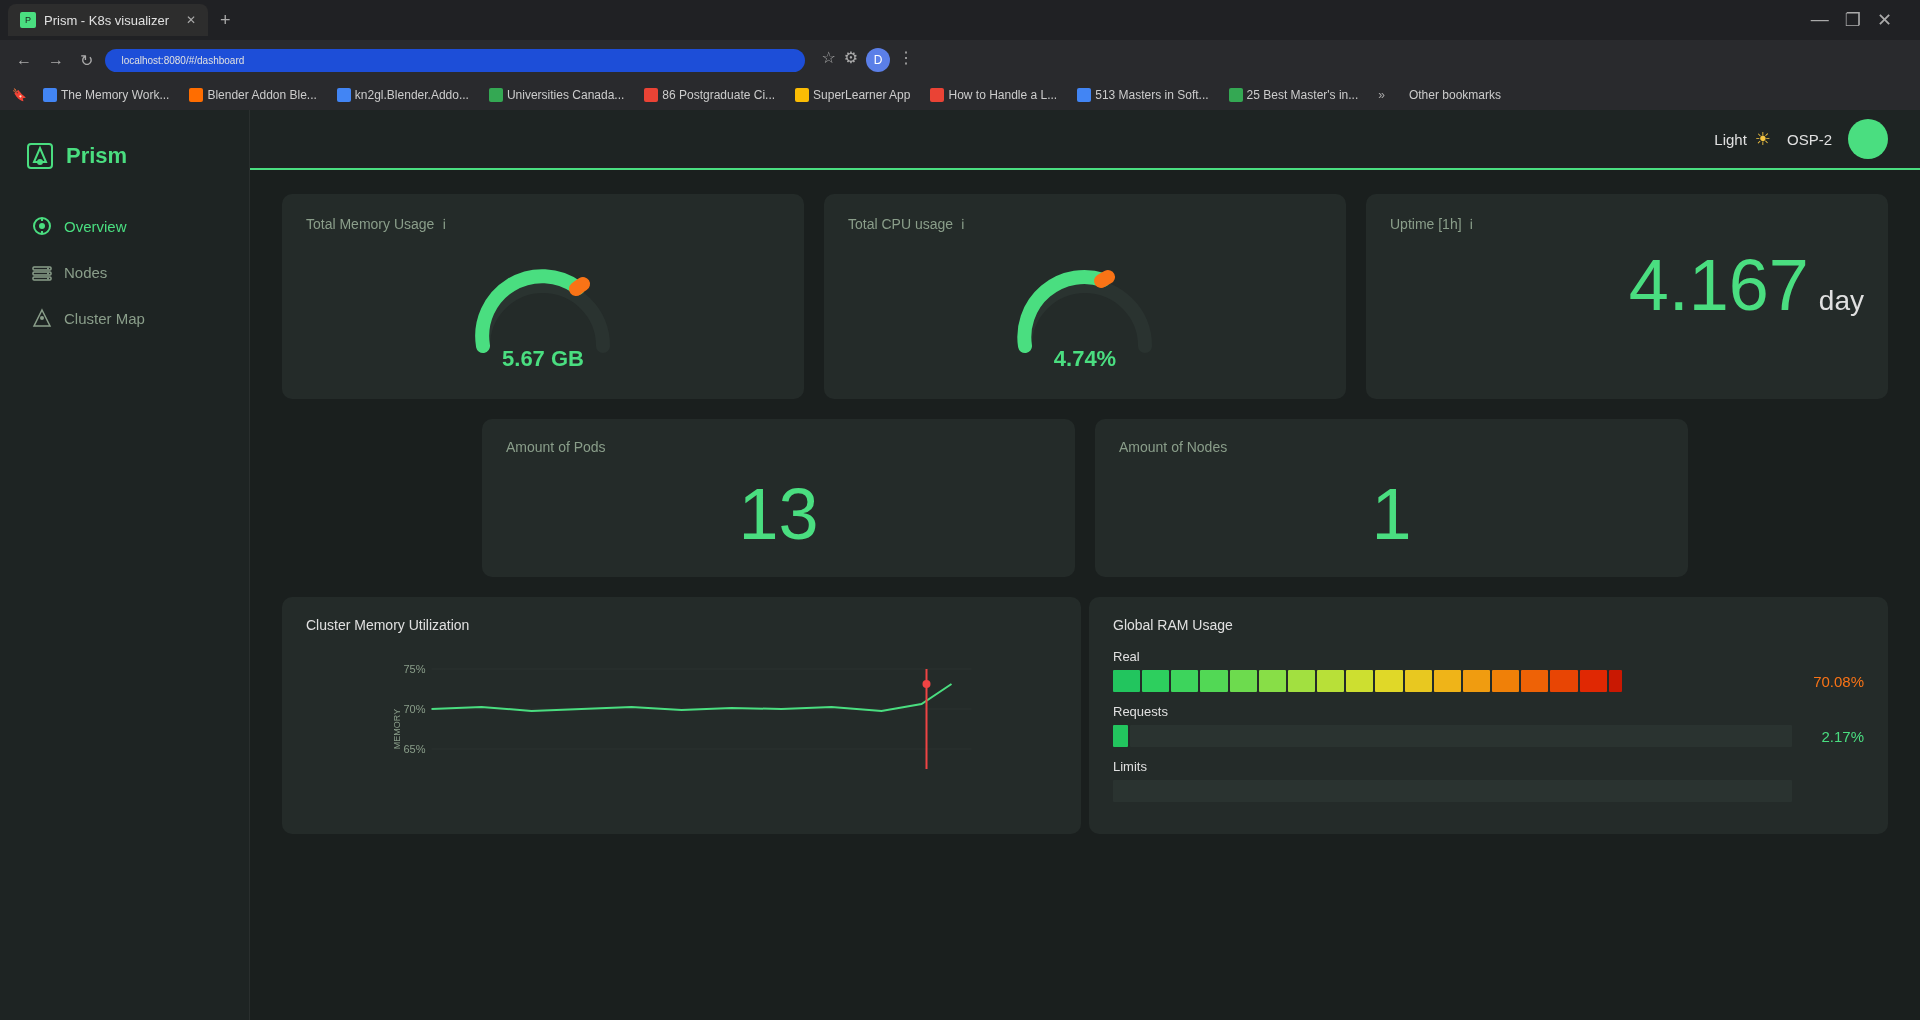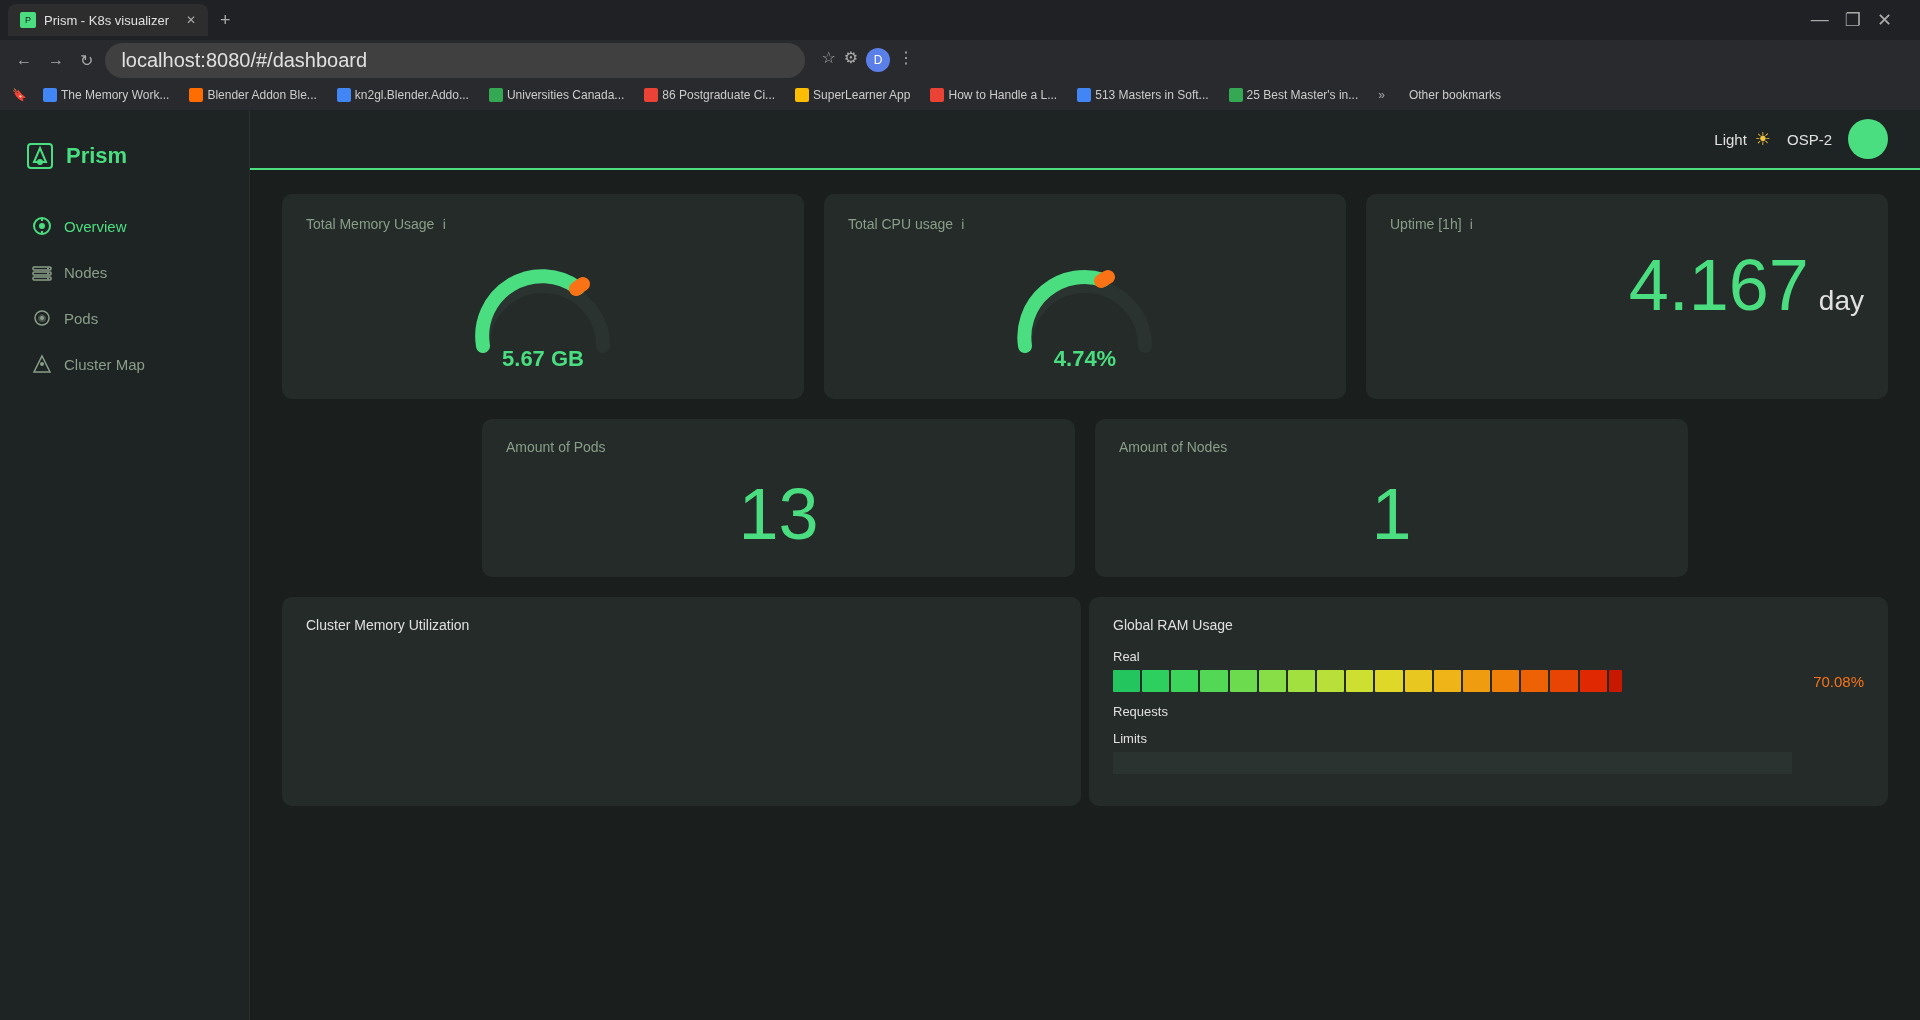--- a/index.html
+++ b/index.html
@@ -64,25 +64,25 @@
     }
     .nav-btn {
       color: #aaa;
       font-size: 16px;
       cursor: pointer;
       padding: 4px;
       border-radius: 50%;
     }
     .address-bar {
       flex: 1;
-      background: #404040;
+      background: #1d4ed8;
       border-radius: 20px;
       padding: 6px 16px;
       color: #e0e0e0;
-      font-size: 20px;
+      font-size: 10px;
       max-width: 700px;
     }
     .browser-actions {
       display: flex;
       gap: 8px;
       margin-left: 8px;
       color: #aaa;
       font-size: 16px;
     }
     .bookmarks-bar {
@@ -463,28 +463,20 @@
         <rect x="1" y="5" width="18" height="3" rx="1" stroke="currentColor" stroke-width="1.5"></rect>
         <rect x="1" y="10" width="18" height="3" rx="1" stroke="currentColor" stroke-width="1.5"></rect>
         <rect x="1" y="15" width="18" height="3" rx="1" stroke="currentColor" stroke-width="1.5"></rect>
         <circle cx="16" cy="6.5" r="1" fill="currentColor"></circle>
         <circle cx="16" cy="11.5" r="1" fill="currentColor"></circle>
         <circle cx="16" cy="16.5" r="1" fill="currentColor"></circle>
       </svg>
       <span>Nodes</span>
     </div>
 
-    <div class="nav-item">
-      <svg class="nav-icon" viewBox="0 0 20 20" fill="none">
-        <circle cx="10" cy="10" r="7" stroke="currentColor" stroke-width="1.5"></circle>
-        <path d="M10 6 Q14 8 14 10 Q14 14 10 14 Q6 14 6 10 Q6 8 10 6Z" fill="currentColor" opacity="0.4"></path>
-        <circle cx="10" cy="10" r="2" fill="currentColor"></circle>
-      </svg>
-      <span>Pods</span>
-    </div>
 
     <div class="nav-item">
       <svg class="nav-icon" viewBox="0 0 20 20" fill="none">
         <polygon points="10,2 18,18 2,18" stroke="currentColor" stroke-width="1.5" fill="none"></polygon>
         <circle cx="10" cy="10" r="2" fill="currentColor"></circle>
       </svg>
       <span>Cluster Map</span>
     </div>
   </div>
 
@@ -565,20 +557,39 @@
             <span>Amount of Nodes</span>
           </div>
           <div class="count-value">1</div>
         </div>
       </div>
 
       <div class="charts-row">
 
         <div class="chart-card">
           <div class="chart-title">Cluster Memory Utilization</div>
+          <div class="chart-area">
+            <svg width="100%" height="140" viewBox="0 0 600 140">
+
+              <line x1="50" y1="20" x2="590" y2="20" stroke="#2a3330" stroke-width="1"></line>
+              <line x1="50" y1="60" x2="590" y2="60" stroke="#2a3330" stroke-width="1"></line>
+              <line x1="50" y1="100" x2="590" y2="100" stroke="#2a3330" stroke-width="1"></line>
+
+              <text x="44" y="24" text-anchor="end" class="y-axis-label" fill="#8a9e8a" font-size="11">75%</text>
+              <text x="44" y="64" text-anchor="end" class="y-axis-label" fill="#8a9e8a" font-size="11">70%</text>
+              <text x="44" y="104" text-anchor="end" class="y-axis-label" fill="#8a9e8a" font-size="11">65%</text>
+
+              <text x="18" y="80" text-anchor="middle" fill="#8a9e8a" font-size="9" transform="rotate(-90, 18, 80)">MEMORY</text>
+
+              <polyline points="50,60 100,58 150,62 200,60 250,58 300,61 350,59 400,60 450,58 500,62 540,55 570,35" fill="none" stroke="#4ade80" stroke-width="2"></polyline>
+
+              <line x1="545" y1="20" x2="545" y2="120" stroke="#ef4444" stroke-width="2"></line>
+              <circle cx="545" cy="35" r="4" fill="#ef4444"></circle>
+            </svg>
+          </div>
         </div>
 
         <div class="chart-card">
           <div class="chart-title">Global RAM Usage</div>
 
           <div class="ram-section">
             <div class="ram-label">Real</div>
             <div class="ram-bar-row">
               <div class="ram-bar-container">
 
@@ -600,20 +611,27 @@
                 <div class="ram-bar-segment" style="background:#e84504;width:4%;"></div>
                 <div class="ram-bar-segment" style="background:#e02803;width:4%;"></div>
                 <div class="ram-bar-segment" style="background:#c91802;width:2%;"></div>
               </div>
               <span class="ram-percentage">70.08%</span>
             </div>
           </div>
 
           <div class="ram-section">
             <div class="ram-label">Requests</div>
+            <div class="ram-bar-row">
+              <div class="ram-bar-container">
+                <div class="ram-bar-segment" style="background:#22c55e;width:2.17%;"></div>
+                <div class="ram-bar-segment" style="background:#2a3330;width:97.83%;"></div>
+              </div>
+              <span class="ram-percentage-green">2.17%</span>
+            </div>
           </div>
 
           <div class="ram-section">
             <div class="ram-label">Limits</div>
             <div class="ram-bar-row">
               <div class="ram-bar-container">
                 <div class="ram-bar-segment" style="background:#2a3330;width:100%;"></div>
               </div>
               <span class="ram-percentage-green"></span>
             </div>

